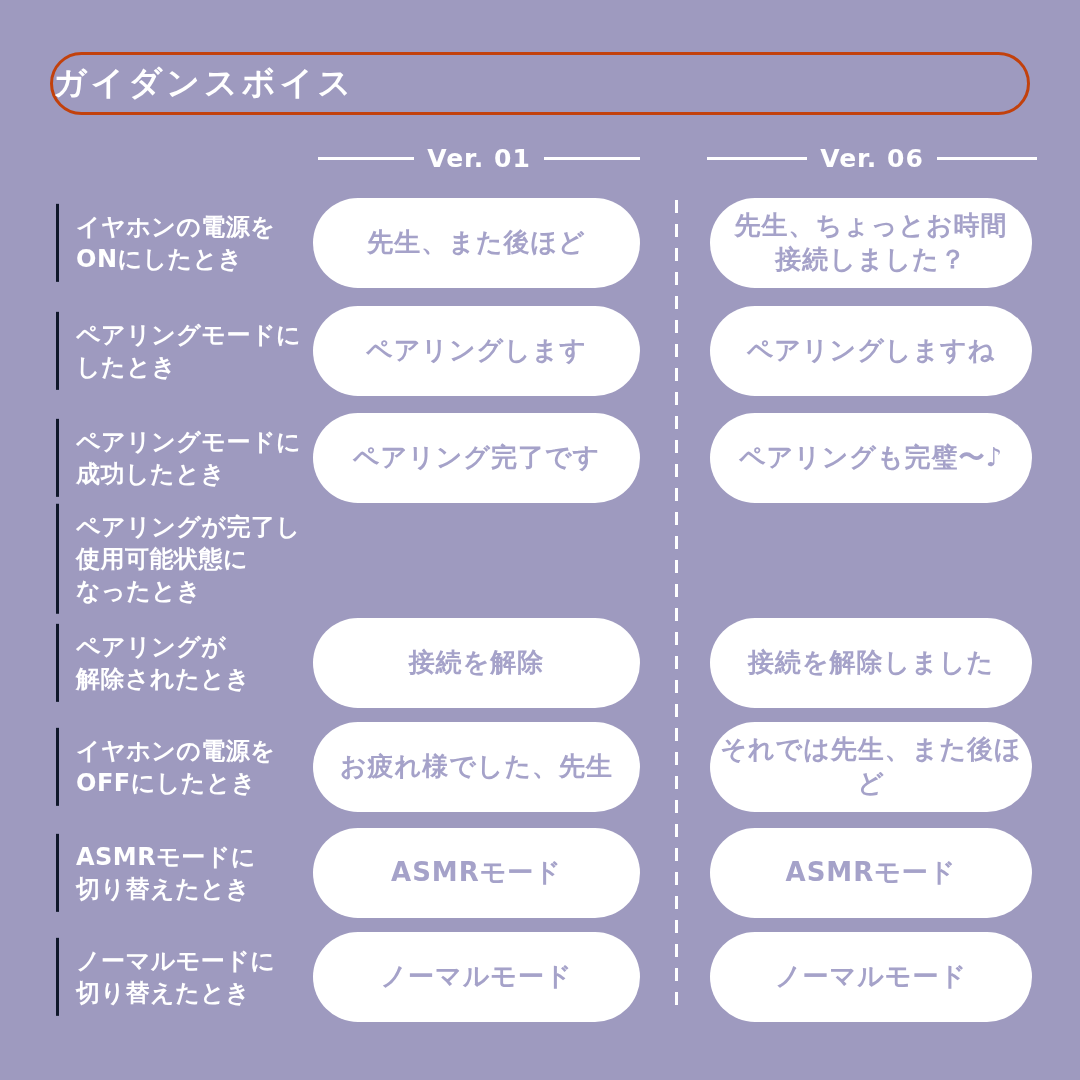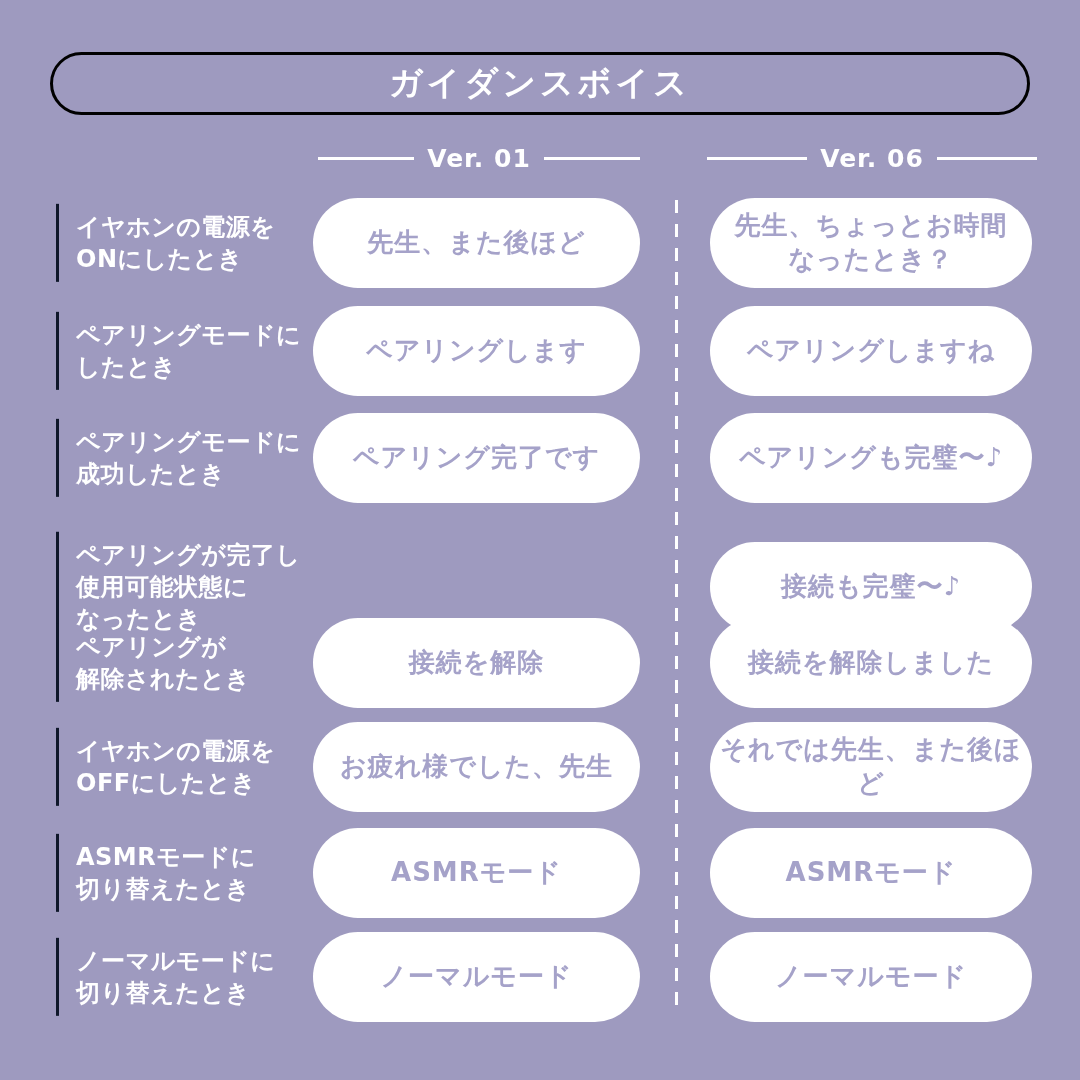--- a/index.html
+++ b/index.html
@@ -8,24 +8,24 @@
     width: 1080px;
     height: 1080px;
     background: #9e9abf;
     font-family: "DejaVu Sans", sans-serif;
     overflow: hidden;
   }
   .title-box {
     position: absolute;
     left: 50px; top: 52px;
     width: 980px; height: 63px;
-    border: 3px solid #000000;
+    border: 3px solid #c2410c;
     border-radius: 34px;
     box-sizing: border-box;
-    display: flex; align-items: center; justify-content: center;
+    display: flex; align-items: center; 
   }
   .title-text {
     color: #ffffff;
     font-size: 33px;
     font-weight: bold;
     letter-spacing: 4px;
   }
   .col-header {
     position: absolute;
     top: 144px; height: 28px;
@@ -74,21 +74,21 @@
     font-weight: bold;
     line-height: 1.3;
     letter-spacing: 1px;
     white-space: pre-line;
   }
   .pill.col1 { left: 313px; width: 327px; }
   .pill.col2 { left: 710px; width: 322px; }
   .r1 { top: 198px; }
   .r2 { top: 306px; }
   .r3 { top: 413px; }
-  .r4 { top: 542px; }
+  .r4 { top: 514px; }
   .r5 { top: 618px; }
   .r6 { top: 722px; }
   .r7 { top: 828px; }
   .r8 { top: 932px; }
 </style>
 </head>
 <body>
 
 <div class="canvas">
 
@@ -108,42 +108,41 @@
     <span class="hline"></span>
   </div>
 
   <div class="dashed-sep"></div>
 
   <div class="row r1">
     <div class="row-label">イヤホンの電源を
 ONにしたとき</div>
     <div class="pill col1">先生、また後ほど</div>
     <div class="pill col2">先生、ちょっとお時間
-なったとき？</div>
+接続しました？</div>
   </div>
 
   <div class="row r2">
     <div class="row-label">ペアリングモードに
 したとき</div>
     <div class="pill col1">ペアリングします</div>
     <div class="pill col2">ペアリングしますね</div>
   </div>
 
   <div class="row r3">
     <div class="row-label">ペアリングモードに
 成功したとき</div>
     <div class="pill col1">ペアリング完了です</div>
     <div class="pill col2">ペアリングも完璧〜♪</div>
   </div>
 
   <div class="row r4">
     <div class="row-label">ペアリングが完了し
 使用可能状態に
 なったとき</div>
-    <div class="pill col2">接続も完璧〜♪</div>
   </div>
 
   <div class="row r5">
     <div class="row-label">ペアリングが
 解除されたとき</div>
     <div class="pill col1">接続を解除</div>
     <div class="pill col2">接続を解除しました</div>
   </div>
 
   <div class="row r6">

